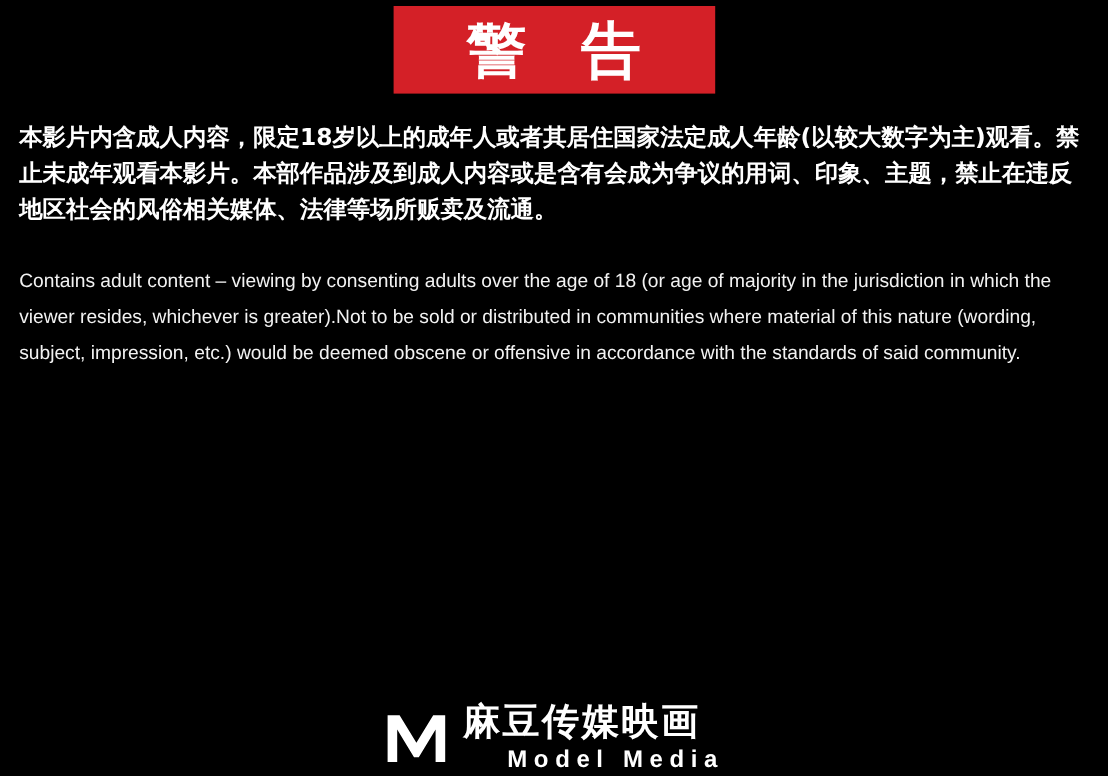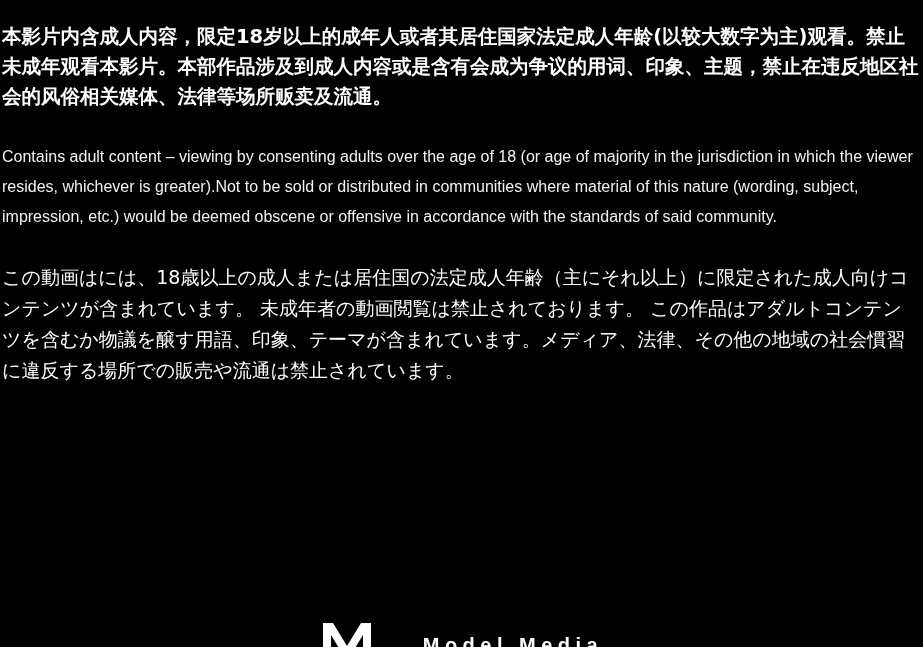--- a/index.html
+++ b/index.html
@@ -36,21 +36,21 @@
     align-items: center;
     justify-content: center;
     font-family: "DejaVu Sans", sans-serif;
     font-weight: bold;
     font-size: 50px;
     letter-spacing: 14px;
     text-indent: 14px;
     line-height: 1;
   }
   .content {
-    padding: 0 2px;
+    padding: 0 16px;
     box-sizing: border-box;
   }
   .para {
     margin: 0;
     padding: 0;
   }
   .cn-block {
     font-family: "DejaVu Sans", "Liberation Sans", sans-serif;
     font-weight: bold;
     font-size: 19.5px;
@@ -115,33 +115,36 @@
     color: #ffffff;
     margin-top: 5px;
     margin-left: 37px;
   }
 </style>
 </head>
 <body>
 
 <div class="page">
 
+  <div class="warning-banner-wrap">
+    <div class="warning-banner">警 告</div>
+  </div>
 
   <div class="content">
     <p class="para cn-block">本影片内含成人内容，限定18岁以上的成年人或者其居住国家法定成人年龄(以较大数字为主)观看。禁止未成年观看本影片。本部作品涉及到成人内容或是含有会成为争议的用词、印象、主题，禁止在违反地区社会的风俗相关媒体、法律等场所贩卖及流通。</p>
 
     <p class="para en-block">Contains adult content – viewing by consenting adults over the age of 18 (or age of majority in the jurisdiction in which the viewer resides, whichever is greater).Not to be sold or distributed in communities where material of this nature (wording, subject, impression, etc.) would be deemed obscene or offensive in accordance with the standards of said community.</p>
 
-    <p class="para jp-block">この動画はには、18歳以上の成人または居住国の法定成人年齢（主にそれ以上）に限定された成人向けコンテンツが含まれています。 未成年者の動画閲覧は禁止されております。 この作品はアダルトコンテンツを含むか物議を醸す用語、印象、テーマが含まれています。メディア、法律、その他の地域の社会慣習に違反する場所での販売や流通は禁止されています。</p>
   </div>
 
   <div class="logo-wrap">
     <span class="logo-mark">
       <svg width="54" height="46" viewBox="0 0 54 46" xmlns="http://www.w3.org/2000/svg">
         <path d="M3 43 L3 4 L13 4 L27 27 L41 4 L51 4 L51 43 L43 43 L43 16 L29 39 L25 39 L11 16 L11 43 Z" fill="#ffffff"></path>
       </svg>
     </span>
     <span class="logo-text">
+      <span class="logo-cn">麻豆传媒映画</span>
       <span class="logo-en">Model Media</span>
     </span>
   </div>
 
 </div>
 
 </body></html>

